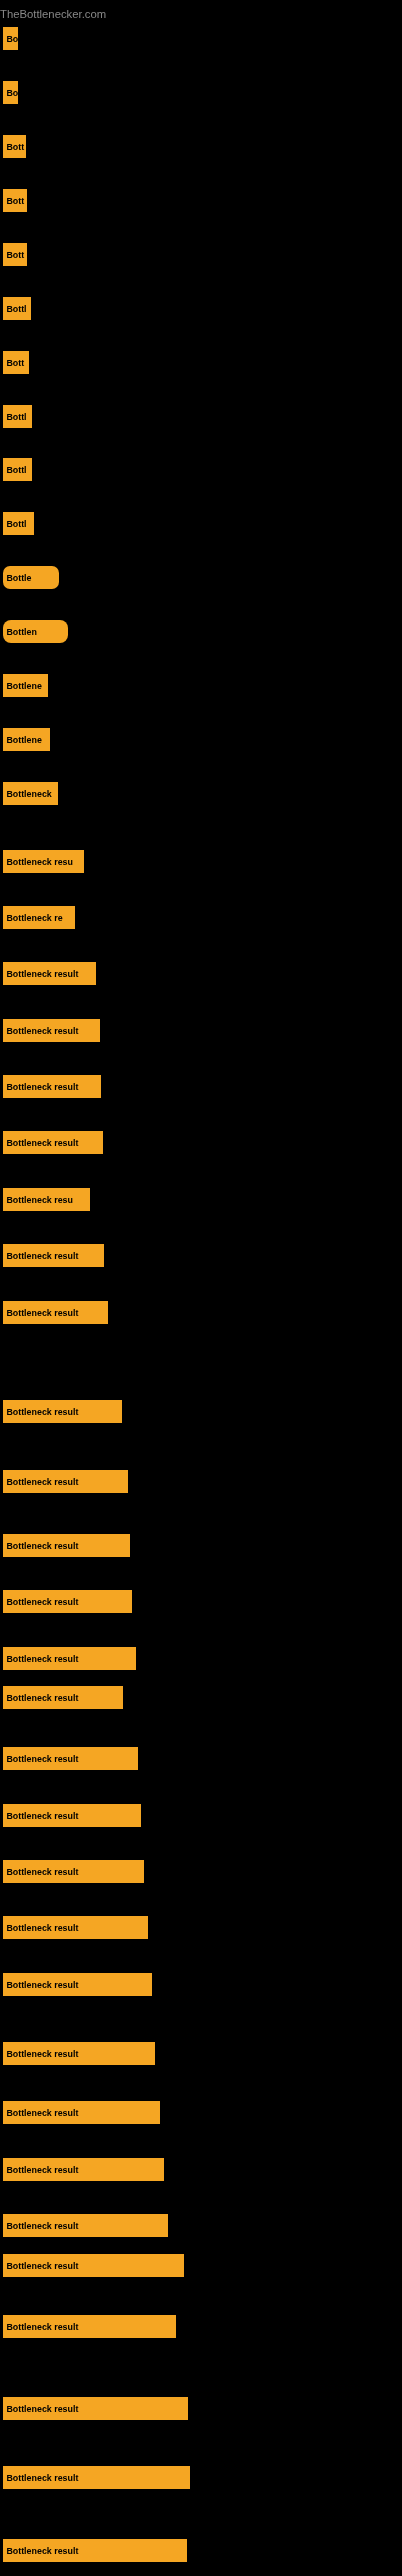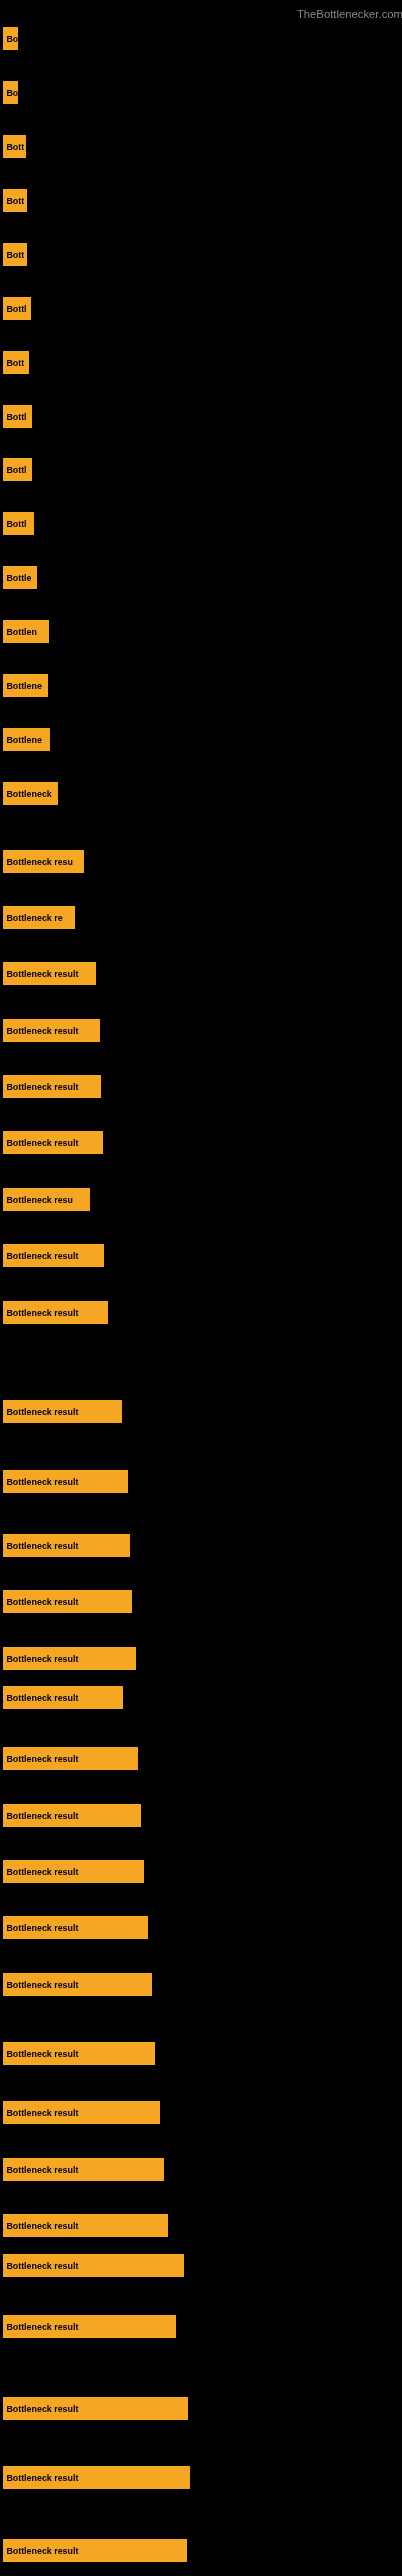--- a/index.html
+++ b/index.html
@@ -10,21 +10,21 @@
     body {
       background-color: #000;
       width: 403px;
       min-height: 2576px;
       font-family: Arial, sans-serif;
       position: relative;
     }
     .site-title {
       color: #888;
       font-size: 11.3px;
-      text-align: right;
+      text-align: left;
       padding: 6.4px 0 3.2px 0;
       position: absolute;
       top: 1.6px;
       left: 0;
       right: 0;
     }
     .bars-container {
       position: absolute;
       top: 22.5px;
       left: 0;
@@ -79,24 +79,24 @@
     <div class="bar-row" style="position: absolute; top: 378px; left: 0px; width: 403px;">
       <div class="bar" style="width: 29px;">Bottl</div>
     </div>
     <div class="bar-row" style="position: absolute; top: 431px; left: 0px; width: 403px;">
       <div class="bar" style="width: 29px;">Bottl</div>
     </div>
     <div class="bar-row" style="position: absolute; top: 485px; left: 0px; width: 403px;">
       <div class="bar" style="width: 31px;">Bottl</div>
     </div>
     <div class="bar-row" style="position: absolute; top: 539px; left: 0px; width: 403px;">
-      <div class="bar" style="width: 34px;">Bottle</div>
+      <div class="bar" style="width: 56px; border-radius: 7px;">Bottle</div>
     </div>
     <div class="bar-row" style="position: absolute; top: 593px; left: 0px; width: 403px;">
-      <div class="bar" style="width: 46px;">Bottlen</div>
+      <div class="bar" style="width: 65px; border-radius: 8px;">Bottlen</div>
     </div>
     <div class="bar-row" style="position: absolute; top: 647px; left: 0px; width: 403px;">
       <div class="bar" style="width: 45px;">Bottlene</div>
     </div>
     <div class="bar-row" style="position: absolute; top: 701px; left: 0px; width: 403px;">
       <div class="bar" style="width: 47px;">Bottlene</div>
     </div>
     <div class="bar-row" style="position: absolute; top: 755px; left: 0px; width: 403px;">
       <div class="bar" style="width: 55px;">Bottleneck</div>
     </div>

